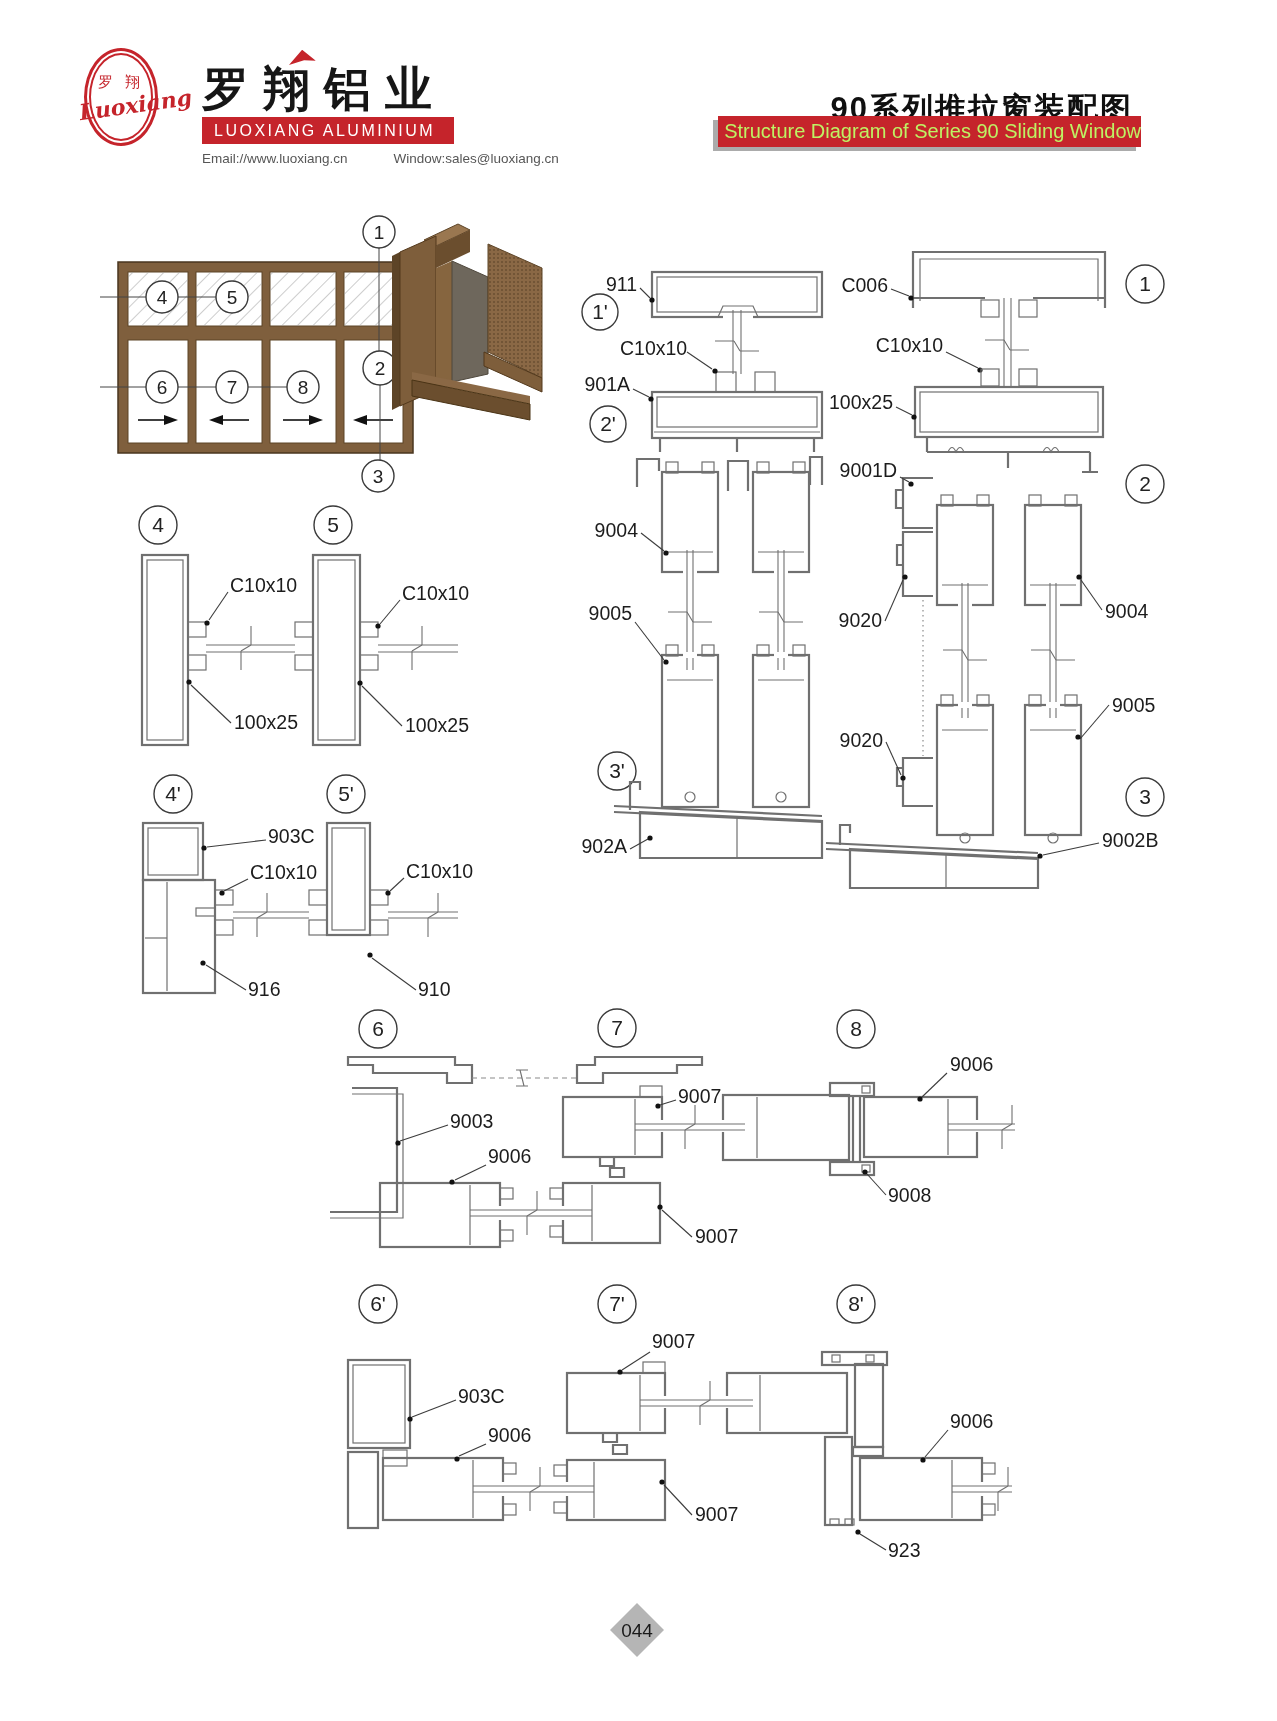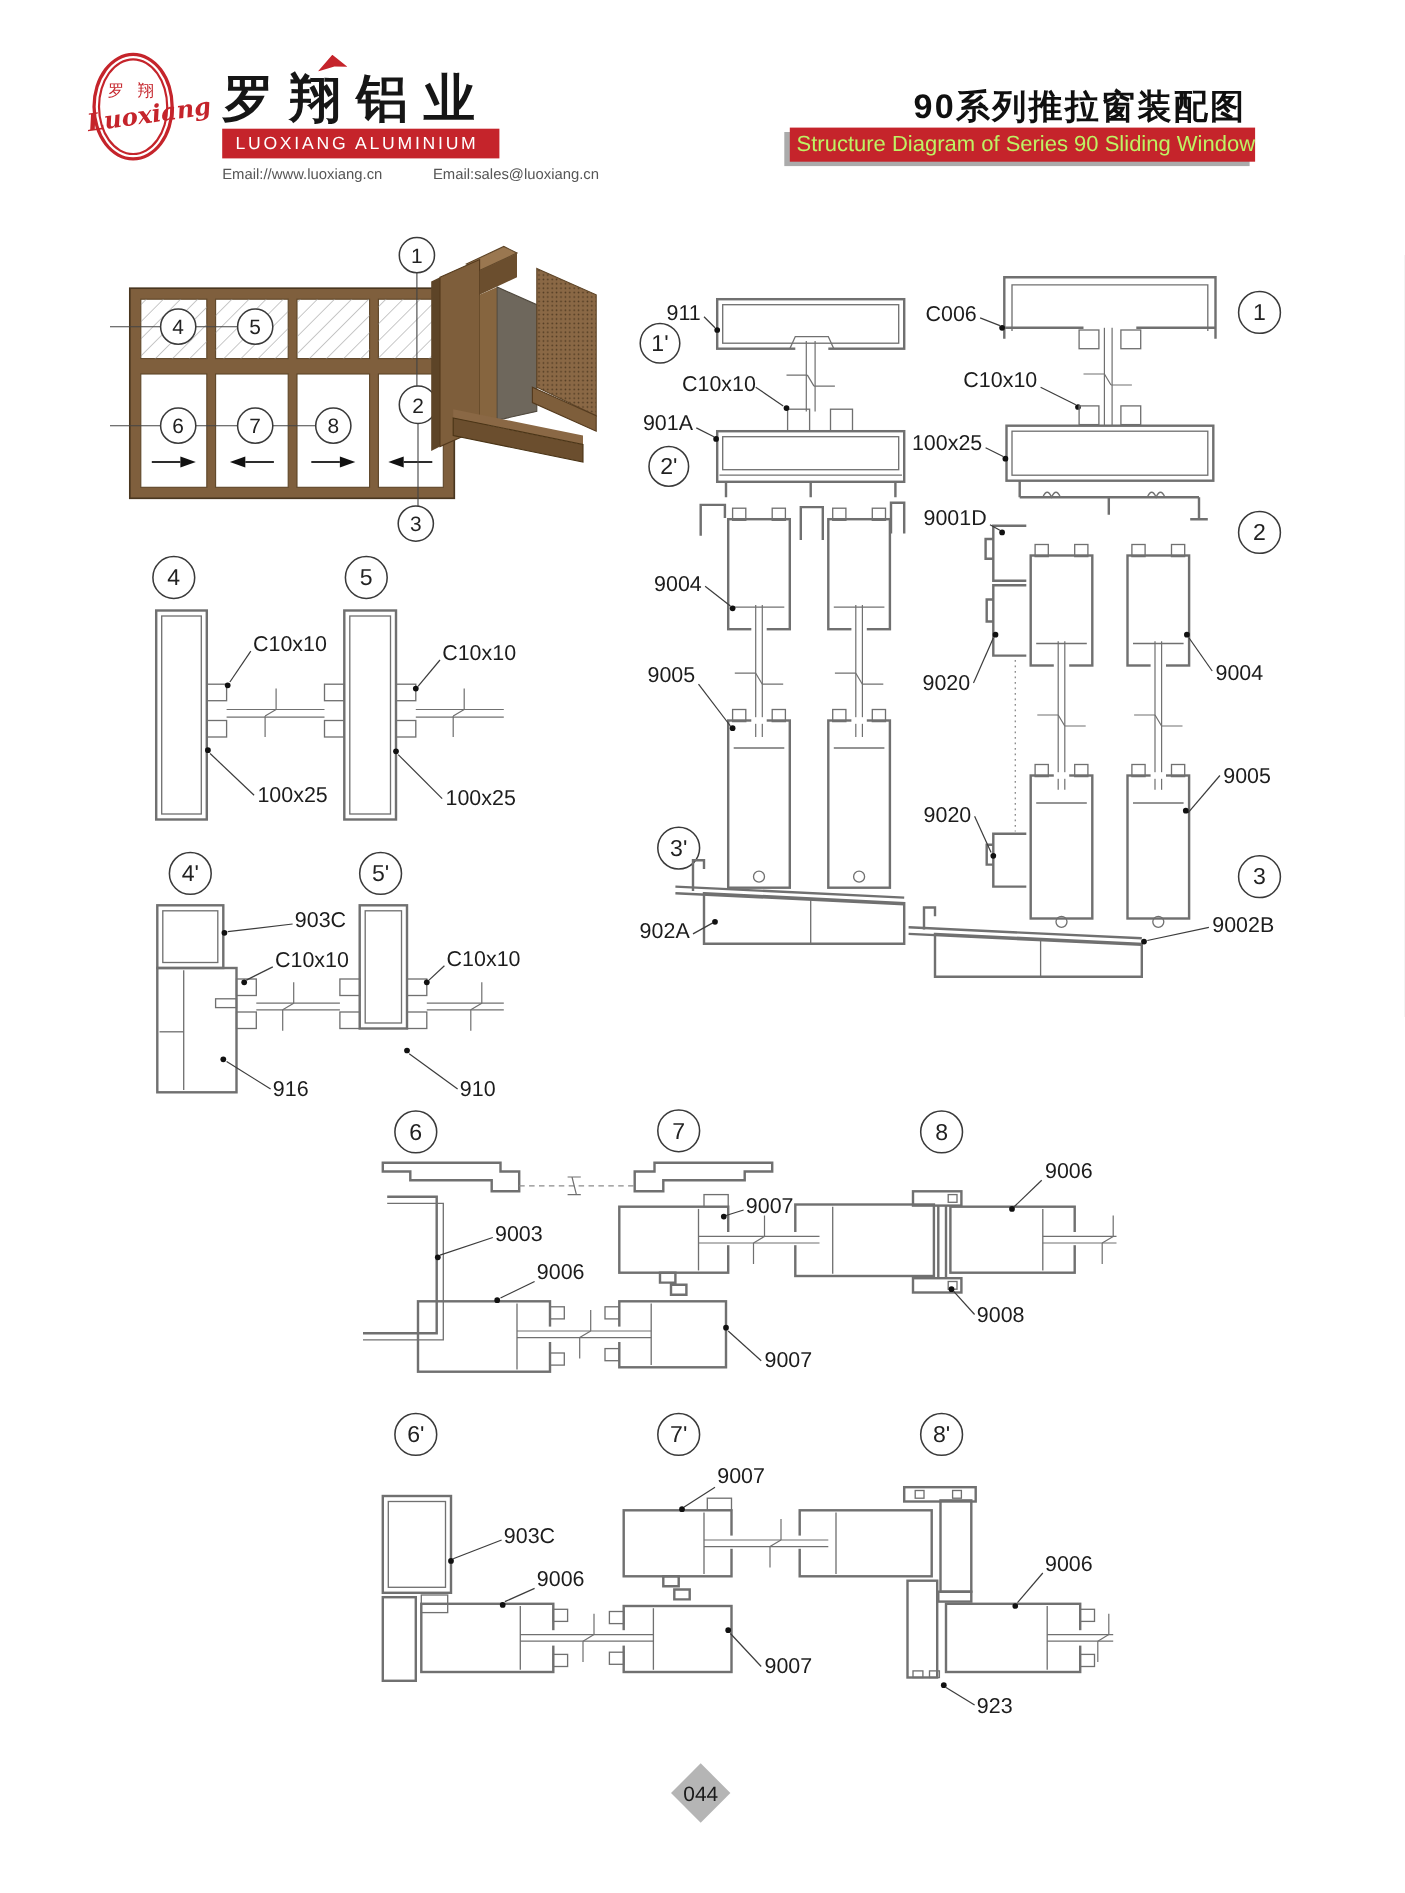--- a/index.html
+++ b/index.html
@@ -15,21 +15,21 @@
                font-style:italic;font-weight:bold;font-family:"DejaVu Serif",serif;transform:rotate(-8deg);}
   .brand-cn{position:absolute;left:202px;top:58px;font-size:47px;font-weight:bold;color:#161616;
             letter-spacing:14px;white-space:nowrap;}
   .brand-accent{position:absolute;left:290px;top:50px;width:26px;height:17px;background:#c5242b;
                 clip-path:polygon(0 100%,42% 0,100% 52%,55% 60%);transform:rotate(8deg);}
   .brand-banner{position:absolute;left:202px;top:117px;width:252px;height:27px;background:#c5242b;
                 color:#fff;font-size:16px;font-weight:normal;letter-spacing:2.5px;line-height:27px;
                 padding-left:12px;box-sizing:border-box;white-space:nowrap;}
   .brand-urls{position:absolute;left:202px;top:151px;font-size:13.5px;color:#565656;white-space:nowrap;}
   .brand-urls span + span{margin-left:46px;}
-  .title-cn{position:absolute;right:144px;top:76px;font-size:31px;font-weight:bold;color:#101010;
+  .title-cn{position:absolute;right:144px;top:88px;font-size:31px;font-weight:bold;color:#101010;
             letter-spacing:2px;white-space:nowrap;}
   .title-en{position:absolute;left:718px;top:116px;width:423px;height:31px;background:#c5242b;color:#bef264;
             text-align:right;line-height:31px;font-size:20px;box-shadow:-5px 4px 0 #ababab;white-space:nowrap;}
   
   svg.drawing{position:absolute;left:0;top:0;}
   .profile{fill:none;stroke:#707070;stroke-width:2.2;stroke-linejoin:miter;}
   .profile-thin{fill:none;stroke:#707070;stroke-width:1.2;}
   .glass{fill:none;stroke:#707070;stroke-width:1.1;}
   .gapfill{fill:#ffffff;stroke:none;}
   .leader{fill:none;stroke:#3c3c3c;stroke-width:1.1;}
@@ -53,21 +53,21 @@
 
   <div>
     <div class="logo-ring">
       <div class="logo-cn">罗 翔</div>
       <div class="logo-script">Luoxiang</div>
     </div>
     <div class="brand-cn">罗翔铝业</div>
     <div class="brand-accent"></div>
     <div class="brand-banner">LUOXIANG ALUMINIUM</div>
     <div class="brand-urls">
-      <span>Email://www.luoxiang.cn</span><span>Email:sales@luoxiang.cn</span>
+      <span>Email://www.luoxiang.cn</span><span>Window:sales@luoxiang.cn</span>
     </div>
     <div class="title-cn">90系列推拉窗装配图</div>
     <div class="title-en">Structure Diagram of Series 90 Sliding Window</div>
   </div>
 
   <svg class="drawing" width="1277" height="1721" viewBox="0 0 1277 1721">
     <defs>
       <pattern id="hatch" patternUnits="userSpaceOnUse" width="11" height="11" patternTransform="rotate(45)">
         <line x1="0" y1="0" x2="0" y2="11" stroke="#9b9b9b" stroke-width="1"></line>
       </pattern>

